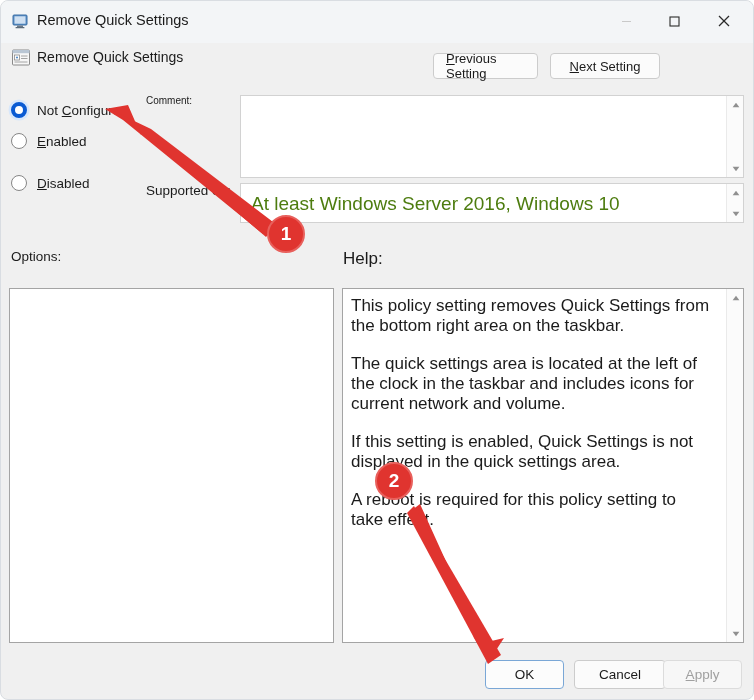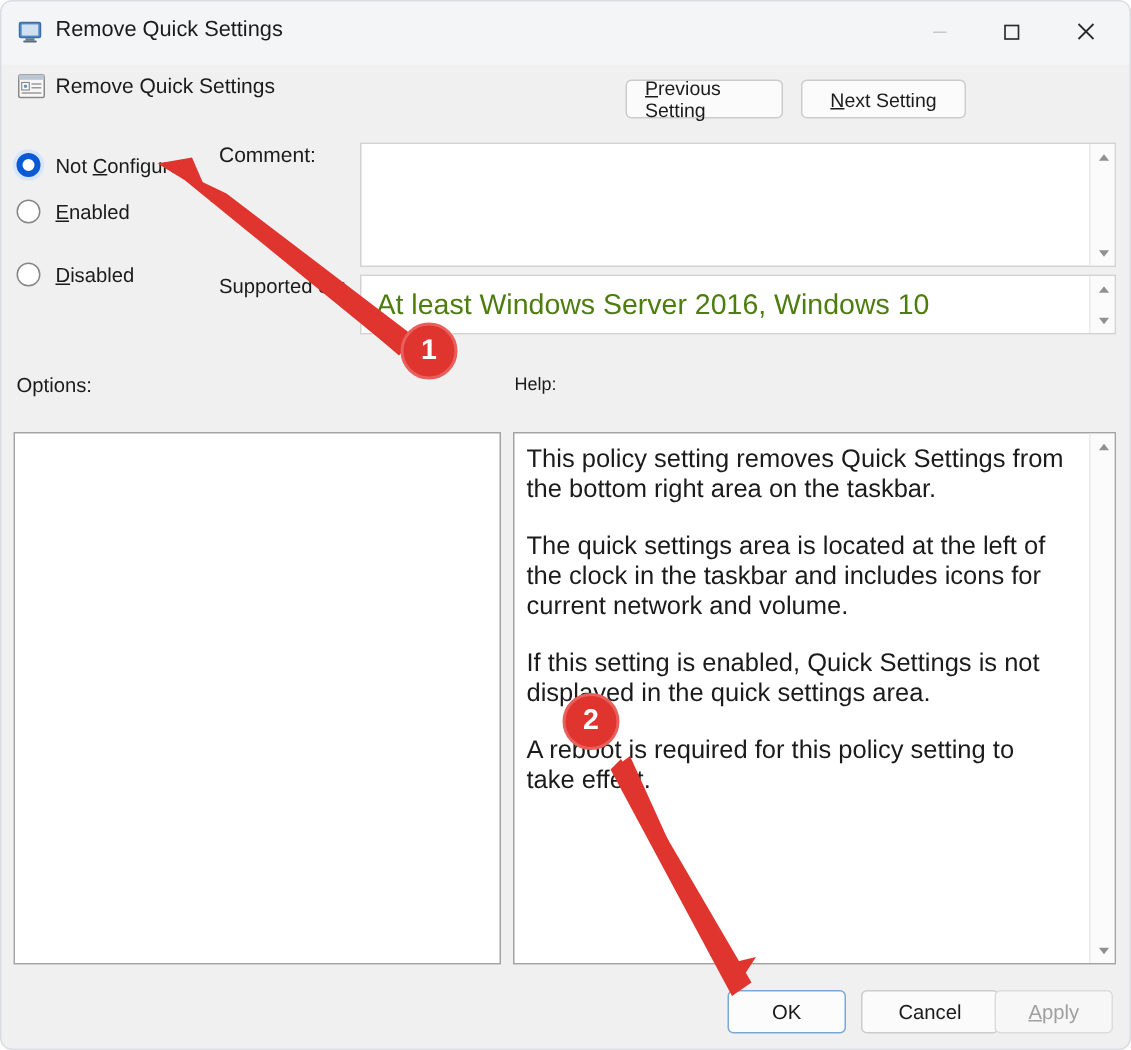--- a/index.html
+++ b/index.html
@@ -87,20 +87,21 @@
     border-radius: 4px;
     font-family: "Liberation Sans", sans-serif;
     font-size: 13px;
     color: #1b1b1b;
     padding: 0 12px;
     cursor: default;
     box-sizing: border-box;
     display: flex;
     align-items: center;
     justify-content: center;
+    margin-left: 16px;
   }
   #btn-prev { left: 416px; width: 105px; }
   #btn-next { left: 533px; width: 110px; }
   .accel { text-decoration: underline; }
 
   
   .radio-row {
     position: absolute;
     left: 10px;
     display: flex;
@@ -132,21 +133,21 @@
     margin-left: 10px;
     font-size: 13.5px;
     color: #1b1b1b;
     white-space: nowrap;
   }
 
   
   #label-comment {
     position: absolute;
     left: 145px; top: 94px;
-    font-size: 14px;
+    font-size: 10px;
     color: #1b1b1b;
   }
   #label-supported {
     position: absolute;
     left: 145px; top: 182px;
     font-size: 13.5px;
     color: #1b1b1b;
     white-space: nowrap;
   }
   .field-box {
@@ -205,21 +206,21 @@
   
   #label-options {
     position: absolute;
     left: 10px; top: 248px;
     font-size: 13.5px;
     color: #1b1b1b;
   }
   #label-help {
     position: absolute;
     left: 342px; top: 248px;
-    font-size: 12px;
+    font-size: 17px;
     color: #1b1b1b;
   }
 
   
   #options-panel {
     position: absolute;
     left: 8px; top: 287px;
     width: 325px; height: 355px;
     background: #ffffff;
     border: 1px solid #a4a4a4;

